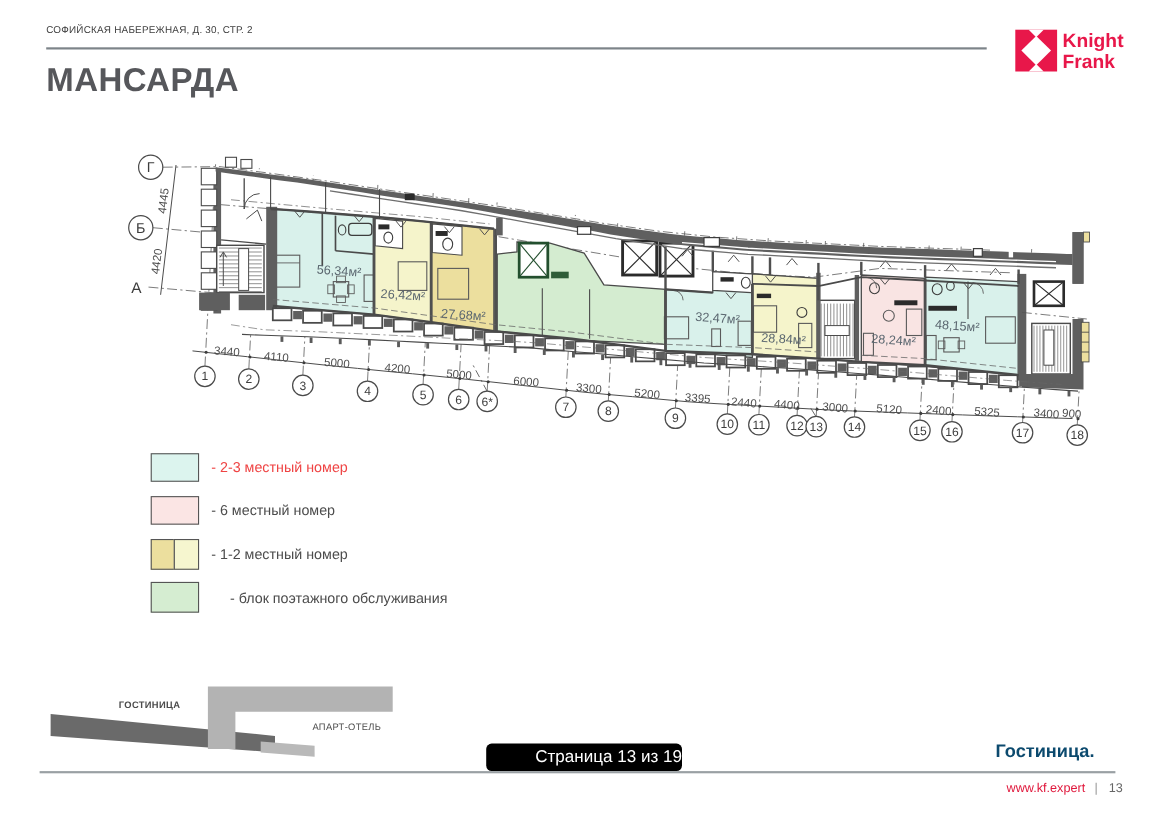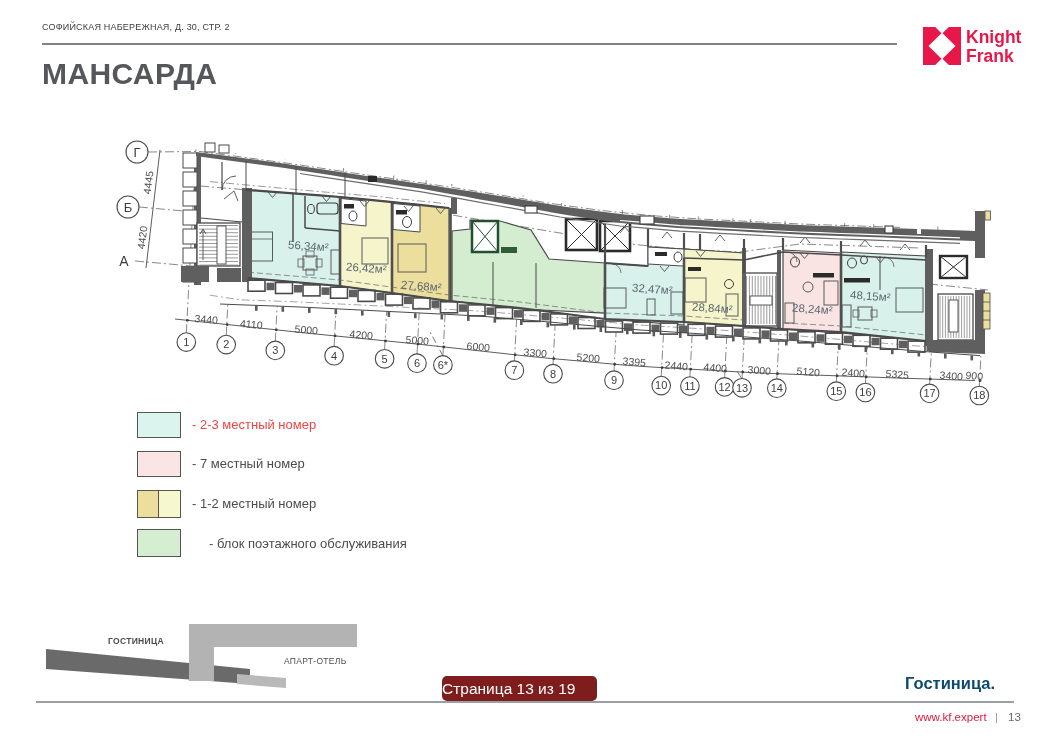--- a/index.html
+++ b/index.html
@@ -535,33 +535,33 @@
 
 <polygon points="237.0,674.0 286.0,678.0 286.0,688.0 237.0,684.0" fill="#b9b9b9"></polygon>
 
 <polygon points="189.0,624.0 357.0,624.0 357.0,647.0 214.0,647.0 214.0,681.0 189.0,681.0" fill="#b3b3b3"></polygon>
 </svg>
 
 <div class="abs" style="left:137px;top:412px;width:42px;height:24px;background:#dcf4ee;border:1px solid #555"></div>
 <div class="abs" style="left:192px;top:417px;font-size:13px;color:#ef4444">- 2-3 местный номер</div>
 
 <div class="abs" style="left:137px;top:451px;width:42px;height:24px;background:#fbe5e4;border:1px solid #555"></div>
-<div class="abs" style="left:192px;top:456px;font-size:13px;color:#4c4c4c">- 7 местный номер</div>
+<div class="abs" style="left:192px;top:456px;font-size:13px;color:#4c4c4c">- 6 местный номер</div>
 
 <div class="abs" style="left:137px;top:490px;width:20px;height:26px;background:#ecdf9e;border:1px solid #555"></div>
 <div class="abs" style="left:158px;top:490px;width:21px;height:26px;background:#f6f6cf;border:1px solid #555"></div>
 <div class="abs" style="left:192px;top:496px;font-size:13px;color:#4c4c4c">- 1-2 местный номер</div>
 
 <div class="abs" style="left:137px;top:529px;width:42px;height:26px;background:#d5edd1;border:1px solid #555"></div>
 <div class="abs" style="left:209px;top:536px;font-size:13px;color:#4c4c4c">- блок поэтажного обслуживания</div>
 
 <div class="abs" style="left:108px;top:636px;font-size:8.5px;font-weight:bold;color:#4c4c4c;letter-spacing:.3px">ГОСТИНИЦА</div>
 
 <div class="abs" style="left:284px;top:656px;font-size:8.5px;font-weight:normal;color:#4c4c4c;letter-spacing:.3px">АПАРТ-ОТЕЛЬ</div>
 
-<div class="abs" style="left:442px;top:676px;width:155px;height:25px;background:#7f1d1d;border-radius:5px;color:#fff;font-size:15.5px;text-align:left;line-height:25px">Страница 13 из 19</div>
+<div class="abs" style="left:442px;top:676px;width:178px;height:25px;background:#000000;border-radius:5px;color:#fff;font-size:15.5px;text-align:right;line-height:25px">Страница 13 из 19</div>
 
 <div class="abs" style="right:54px;top:674px;font-size:16.5px;font-weight:bold;color:#0c4a6e">Гостиница.</div>
 
 <div class="abs" style="left:36px;top:701px;width:978px;height:2px;background:#9aa0a4"></div>
 
 <div class="abs" style="left:915px;top:711px;font-size:11.5px;color:#e0183c">www.kf.expert</div>
 <div class="abs" style="left:995px;top:711px;font-size:11.5px;color:#999">|</div>
 <div class="abs" style="left:1008px;top:711px;font-size:11.5px;color:#666">13</div>
 </body></html>

